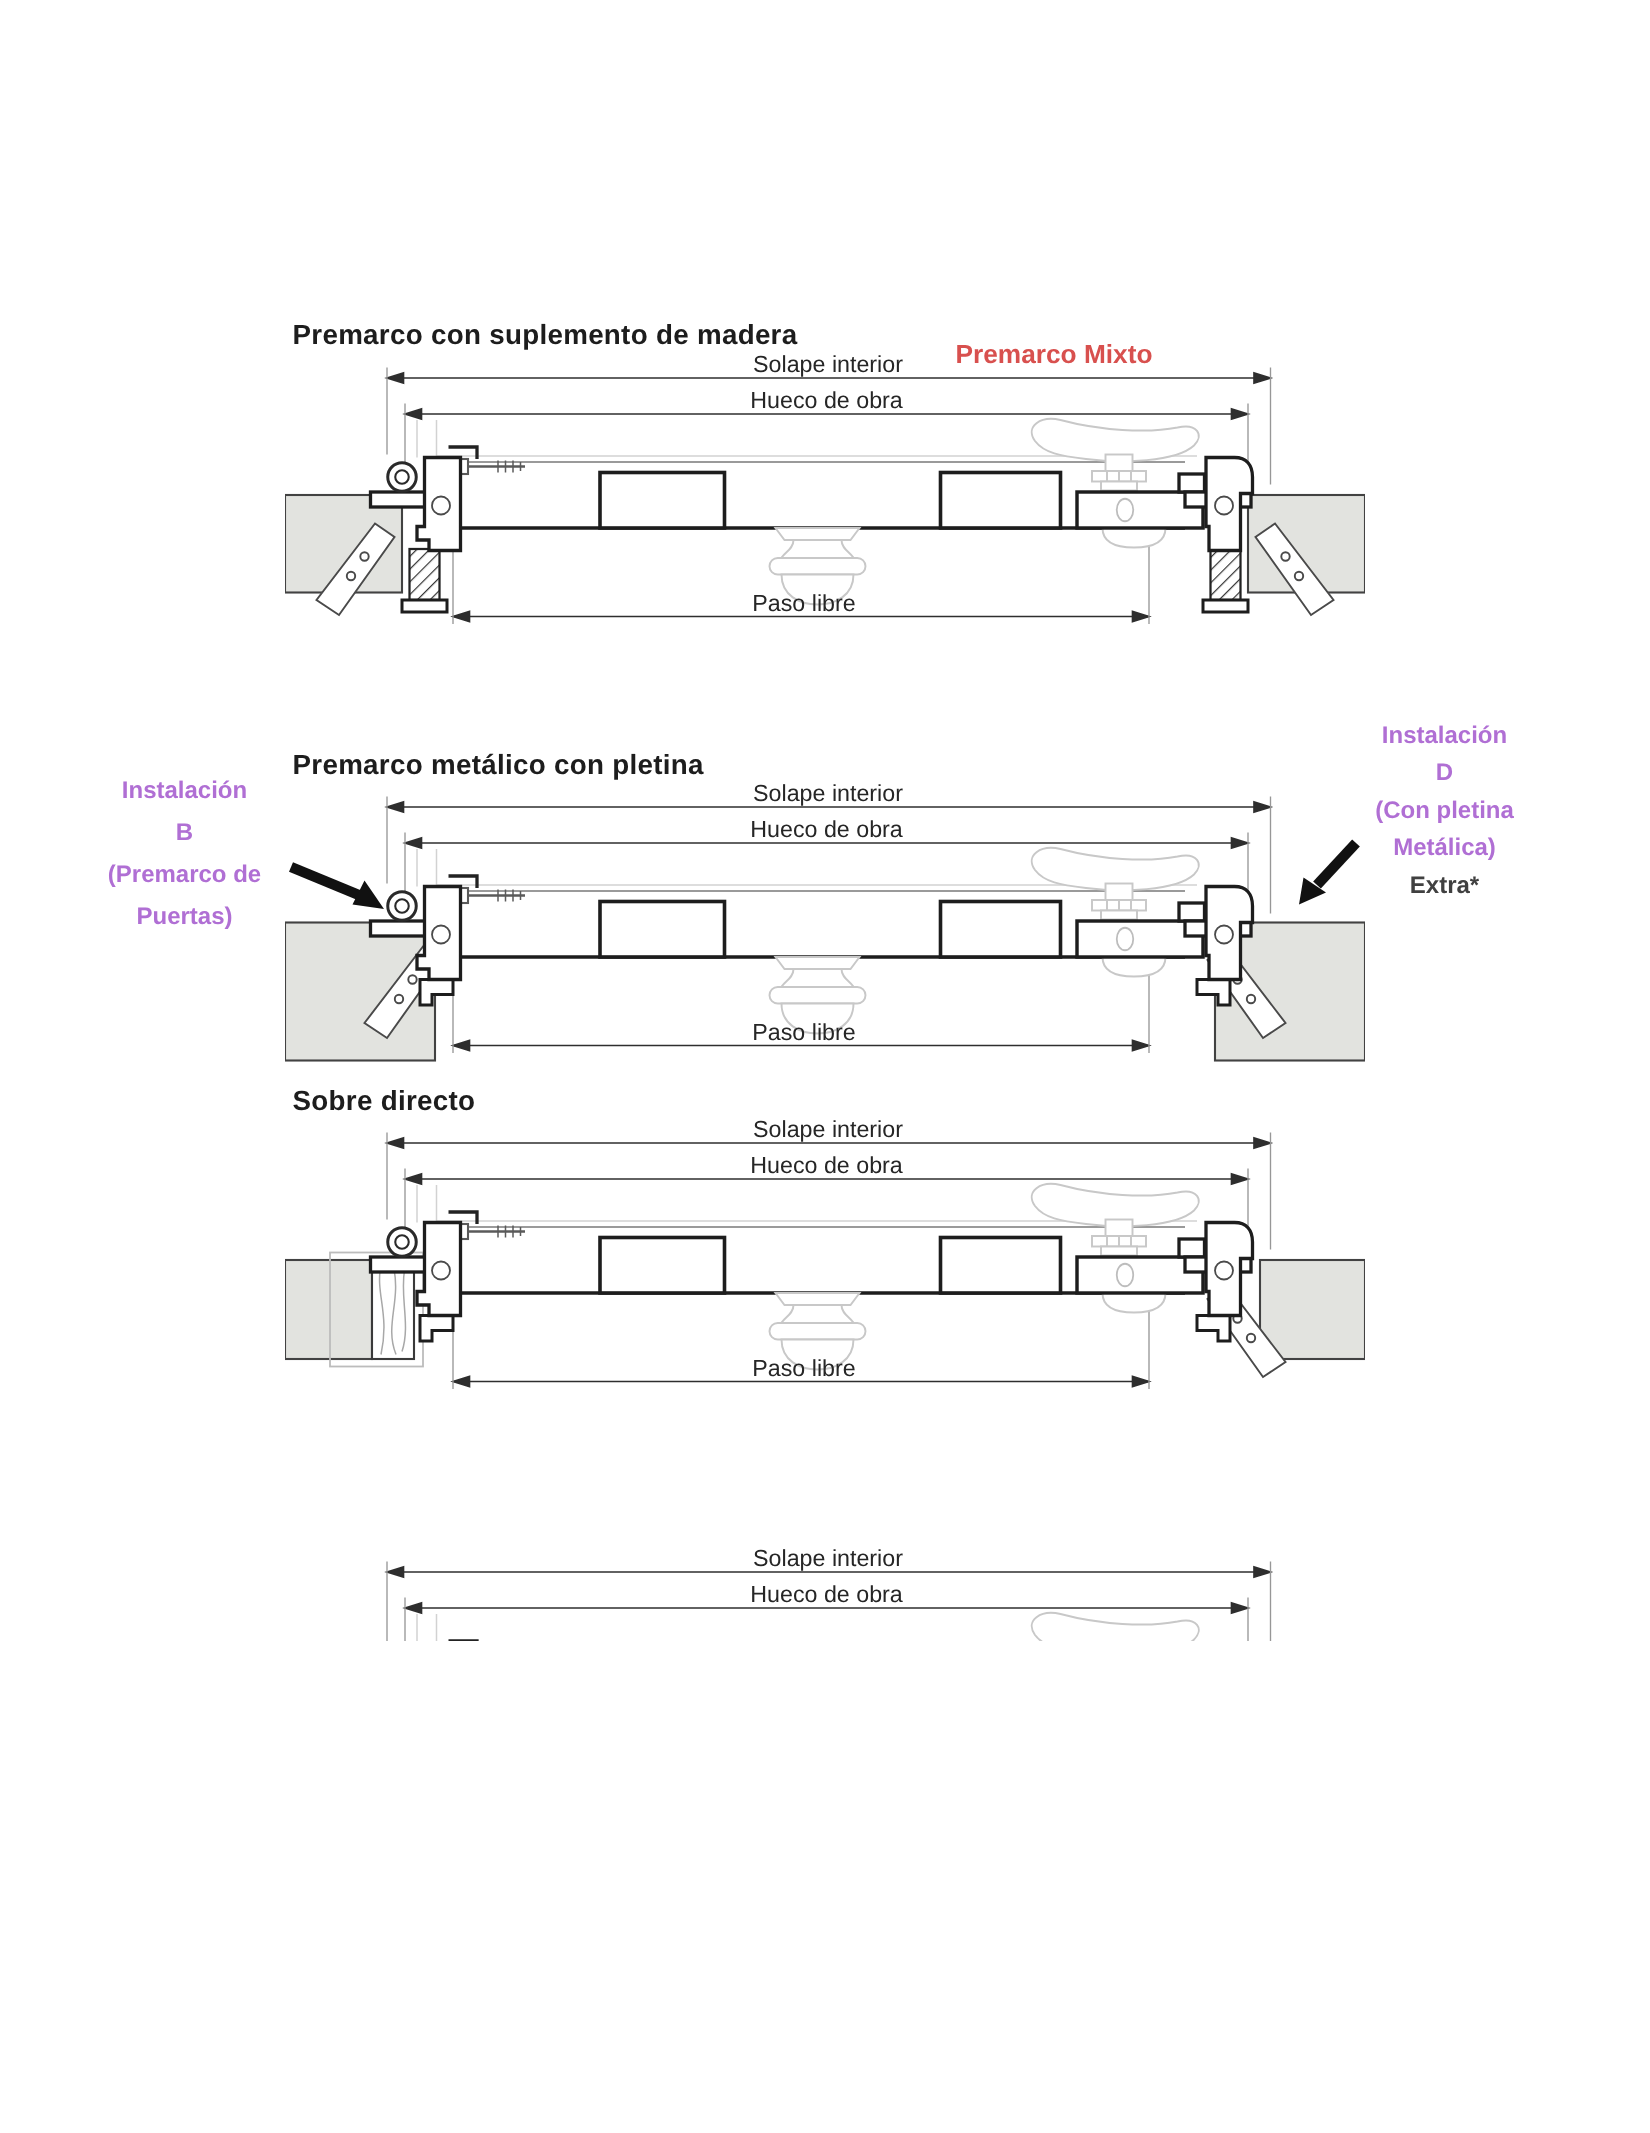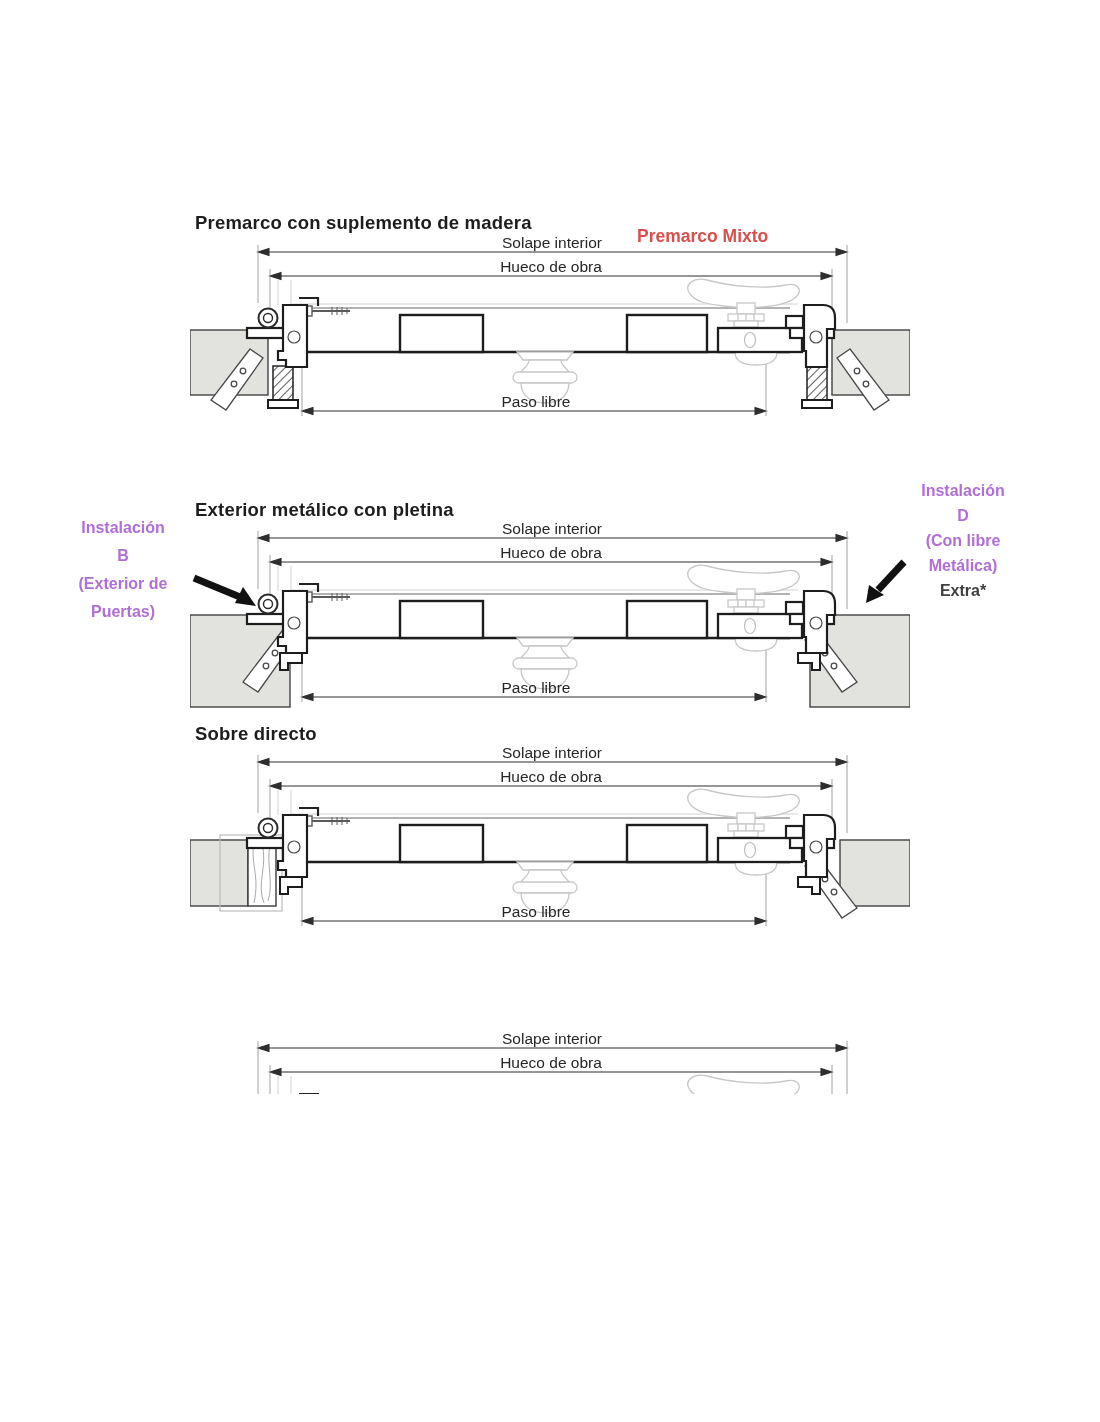--- a/index.html
+++ b/index.html
@@ -130,33 +130,33 @@
     <rect class="foot" x="78" y="167" width="30" height="8"></rect>
     <rect class="foot" x="612" y="167" width="30" height="8"></rect>
     <use href="#g-door"></use>
     <use href="#g-jamb-l"></use>
     <use href="#g-jamb-r"></use>
     <text class="dim" x="362" y="15">Solape interior</text>
     <text class="dim" x="361" y="39">Hueco de obra</text>
     <text class="dim" x="346" y="174">Paso libre</text>
   </svg>
 
-  <h2 class="title" style="left:195px;top:499px">Exterior metálico con pletina</h2>
+  <h2 class="title" style="left:195px;top:499px">Premarco metálico con pletina</h2>
 
   <div class="note note--left" style="left:55px;top:514px;width:136px">
     <div>Instalación</div>
     <div>B</div>
-    <div>(Exterior de</div>
+    <div>(Premarco de</div>
     <div>Puertas)</div>
   </div>
 
   <div class="note note--right" style="left:895px;top:478px;width:136px">
     <div>Instalación</div>
     <div>D</div>
-    <div>(Con libre</div>
+    <div>(Con pletina</div>
     <div>Metálica)</div>
     <div class="extra">Extra*</div>
   </div>
 
   <svg class="diagram" style="left:190px;top:519px" width="720" height="192" viewBox="0 0 720 192">
     <rect class="wall" x="0" y="96" width="100" height="92"></rect>
     <rect class="wall" x="620" y="96" width="100" height="92"></rect>
     <use href="#g-plate" transform="translate(92,112)"></use>
     <use href="#g-plate" transform="translate(628,112) scale(-1,1)"></use>
     <use href="#g-dims"></use>

